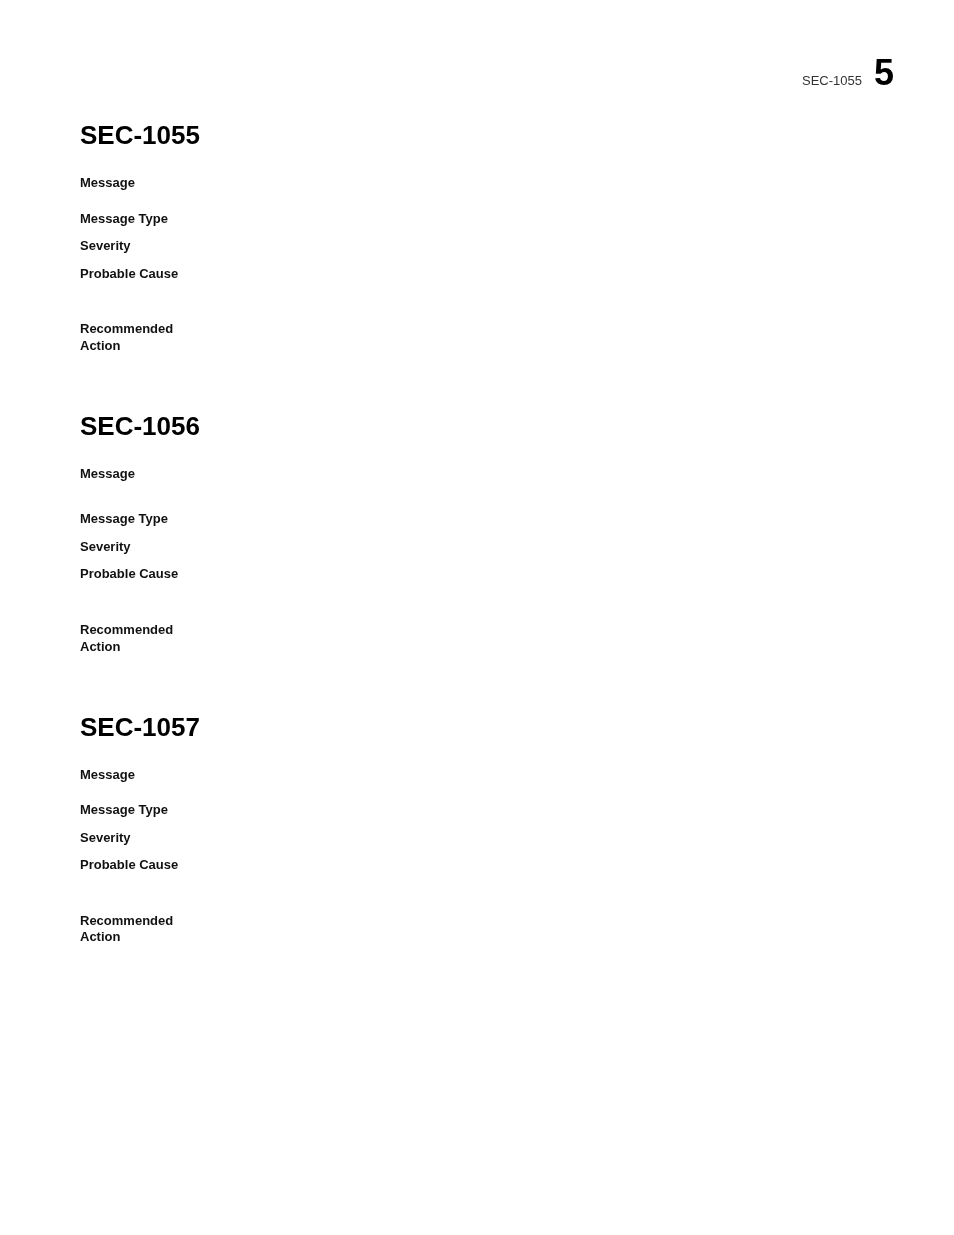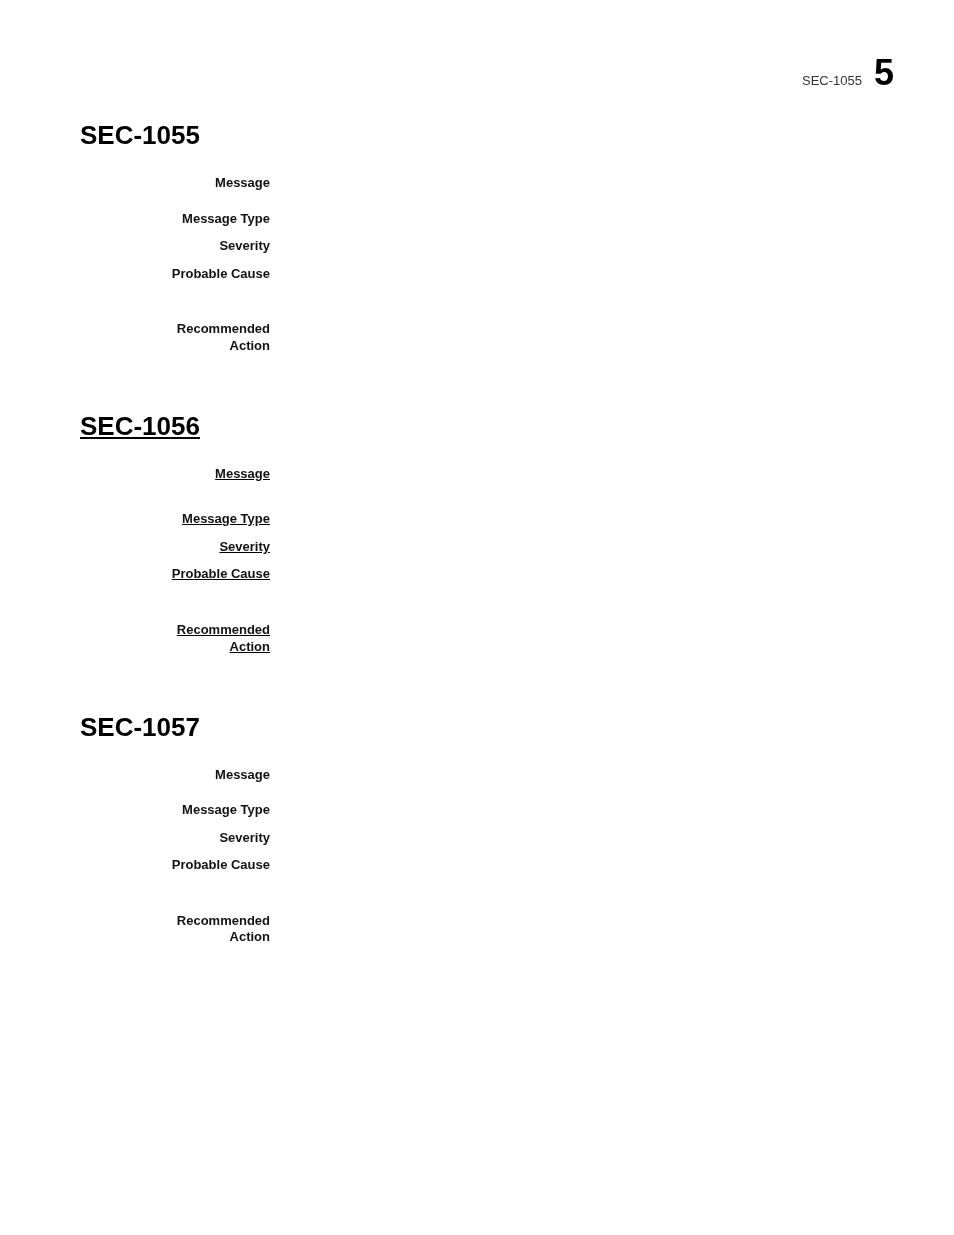--- a/index.html
+++ b/index.html
@@ -61,21 +61,21 @@
 
     .field-row {
       display: flex;
       flex-direction: row;
       margin-bottom: 6px;
     }
 
     .field-label {
       width: 210px;
       min-width: 210px;
-      text-align: right;
+      text-align: left;
       font-size: 13px;
       font-weight: bold;
       color: #111;
       padding-right: 20px;
       line-height: 1.5;
       padding-top: 2px;
     }
 
     .field-value {
       flex: 1;
@@ -132,21 +132,21 @@
       </div>
 
       <div class="field-row" style="margin-top: 30px;">
         <div class="field-label recommended-action-label">Recommended<br>Action</div>
         <div class="field-value"></div>
       </div>
 
     </div>
   </div>
 
-  <div class="section" style="margin-top: 47px; text-decoration: underline;">
+  <div class="section" style="margin-top: 47px;">
     <div class="section-title">SEC-1056</div>
     <div class="section-body">
 
       <div class="field-row message-row">
         <div class="field-label">Message</div>
         <div class="field-value"></div>
       </div>
 
       <div class="field-row" style="margin-top: 10px;">
         <div class="field-label">Message Type</div>

